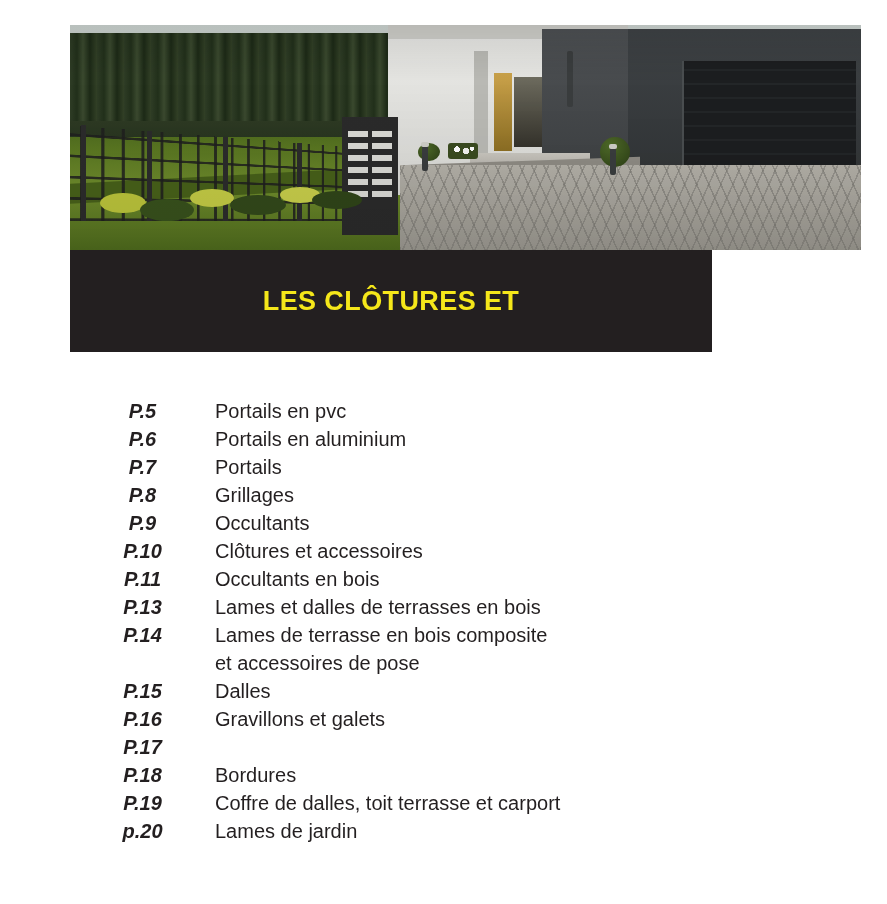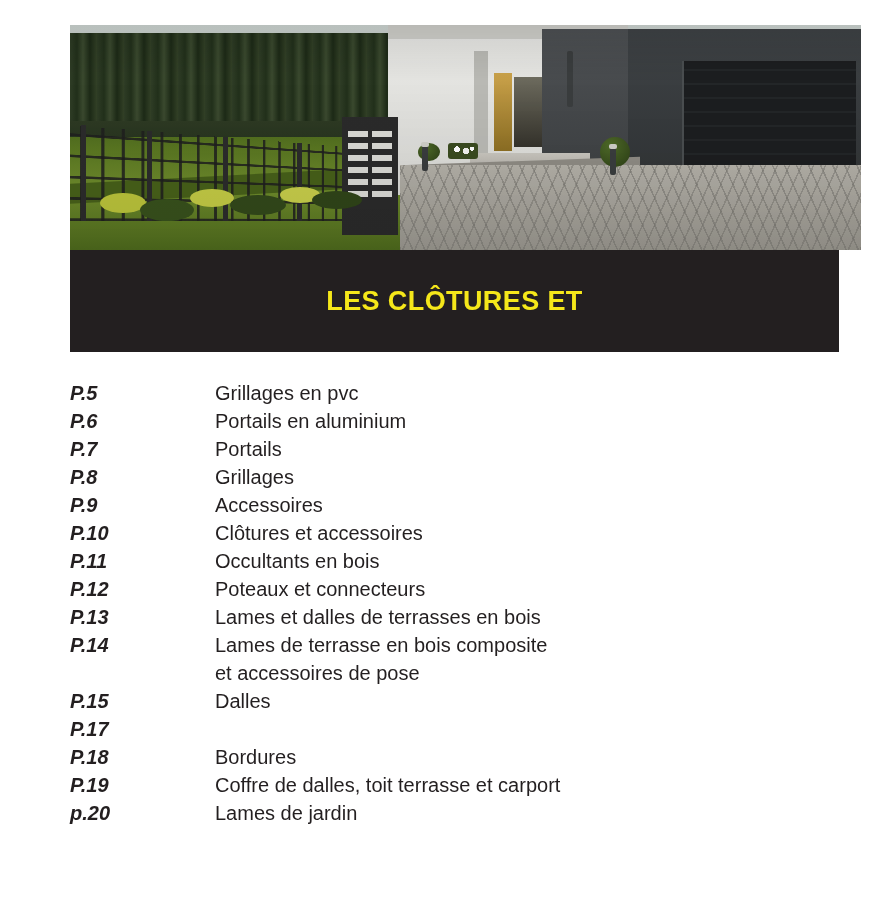--- a/index.html
+++ b/index.html
@@ -180,43 +180,44 @@
     position: absolute; inset: 0;
     background: linear-gradient(180deg, rgba(0,0,0,.10), rgba(0,0,0,0) 25%, rgba(0,0,0,.08));
     pointer-events: none;
   }
 
   
   .title-band {
     position: absolute;
     left: 70px;
     top: 250px;
-    width: 769px;
+    width: 642px;
     height: 102px;
     background: #231f20;
     display: flex;
     flex-direction: column;
     align-items: center;
     justify-content: center;
   }
   .title-line {
     color: #f5e71a;
     font-weight: bold;
     font-size: 27px;
     letter-spacing: .4px;
     line-height: 34px;
     text-align: center;
   }
 
   
   .toc {
     position: absolute;
     left: 70px;
-    top: 382px;
+    top: 400px;
     width: 800px;
+    text-align: center;
   }
   .toc-row {
     display: flex;
     align-items: flex-start;
     height: 28px;
   }
   .toc-page {
     width: 145px;
     font-weight: bold;
     font-style: italic;
@@ -299,77 +300,77 @@
   </div>
 
   <div class="title-band">
     <div class="title-line">LES CLÔTURES ET</div>
   </div>
 
   <div class="toc">
 
     <div class="toc-row">
       <div class="toc-page">P.5</div>
-      <div class="toc-title">Grillages en pvc</div>
+      <div class="toc-title">Portails en pvc</div>
     </div>
 
     <div class="toc-row">
       <div class="toc-page">P.6</div>
       <div class="toc-title">Portails en aluminium</div>
     </div>
 
     <div class="toc-row">
       <div class="toc-page">P.7</div>
       <div class="toc-title">Portails</div>
     </div>
 
     <div class="toc-row">
       <div class="toc-page">P.8</div>
       <div class="toc-title">Grillages</div>
     </div>
 
     <div class="toc-row">
       <div class="toc-page">P.9</div>
-      <div class="toc-title">Accessoires</div>
+      <div class="toc-title">Occultants</div>
     </div>
 
     <div class="toc-row">
       <div class="toc-page">P.10</div>
       <div class="toc-title">Clôtures et accessoires</div>
     </div>
 
     <div class="toc-row">
       <div class="toc-page">P.11</div>
       <div class="toc-title">Occultants en bois</div>
     </div>
 
-    <div class="toc-row">
-      <div class="toc-page">P.12</div>
-      <div class="toc-title">Poteaux et connecteurs</div>
-    </div>
 
     <div class="toc-row">
       <div class="toc-page">P.13</div>
       <div class="toc-title">Lames et dalles de terrasses en bois</div>
     </div>
 
     <div class="toc-row">
       <div class="toc-page">P.14</div>
       <div class="toc-title">Lames de terrasse en bois composite</div>
     </div>
     <div class="toc-cont">
       <div class="toc-page"></div>
       <div class="toc-title">et accessoires de pose</div>
     </div>
 
     <div class="toc-row">
       <div class="toc-page">P.15</div>
       <div class="toc-title">Dalles</div>
     </div>
 
+    <div class="toc-row">
+      <div class="toc-page">P.16</div>
+      <div class="toc-title">Gravillons et galets</div>
+    </div>
 
     <div class="toc-row">
       <div class="toc-page">P.17</div>
     </div>
 
     <div class="toc-row">
       <div class="toc-page">P.18</div>
       <div class="toc-title">Bordures</div>
     </div>
 

